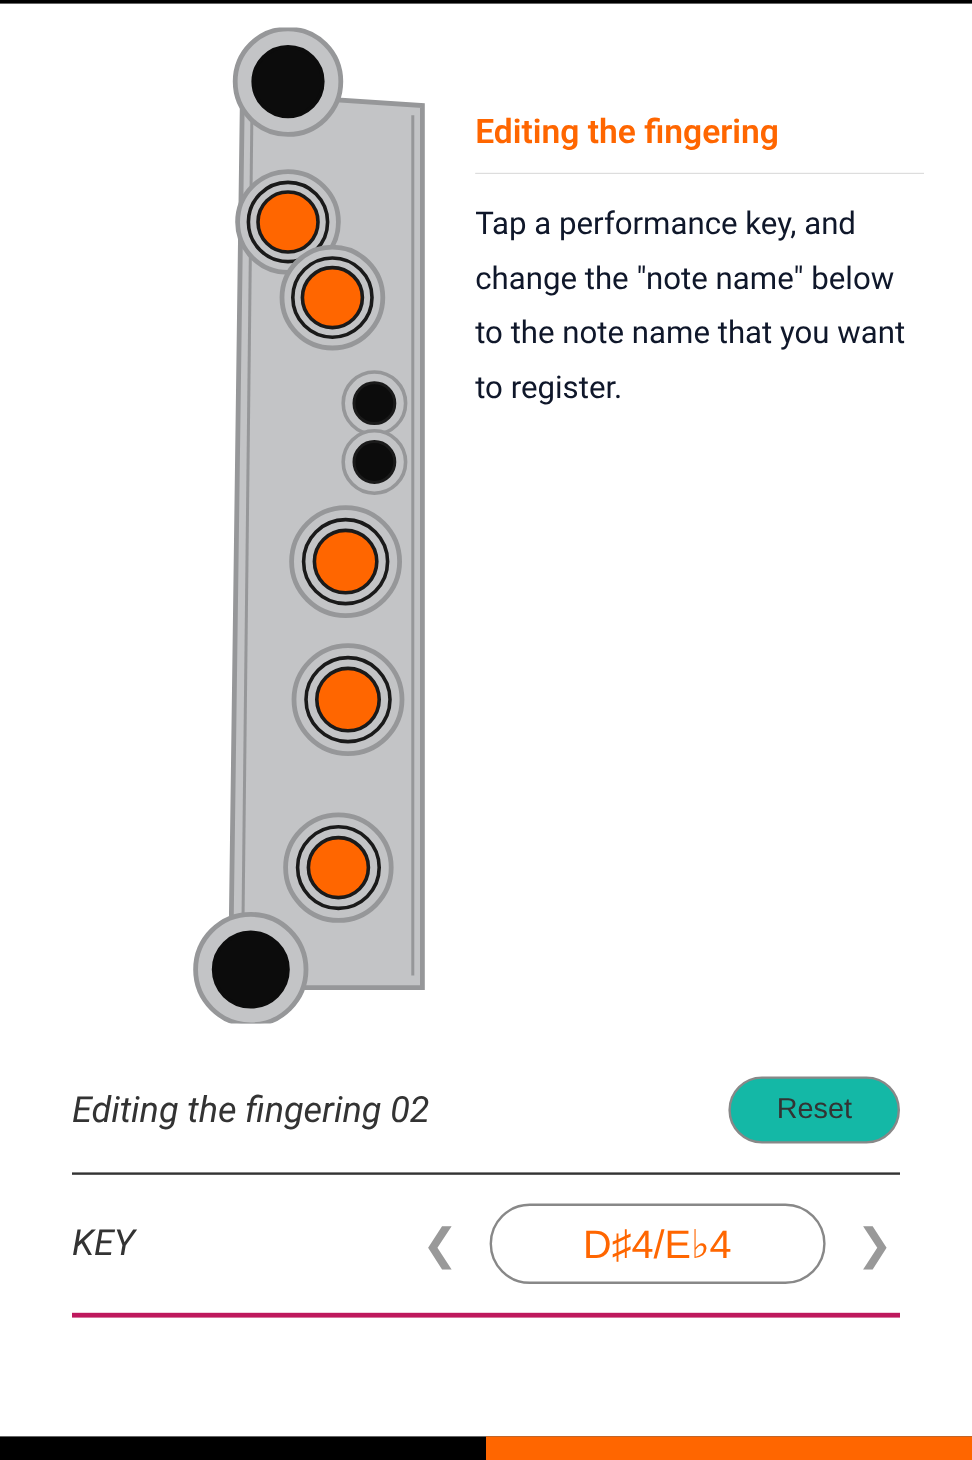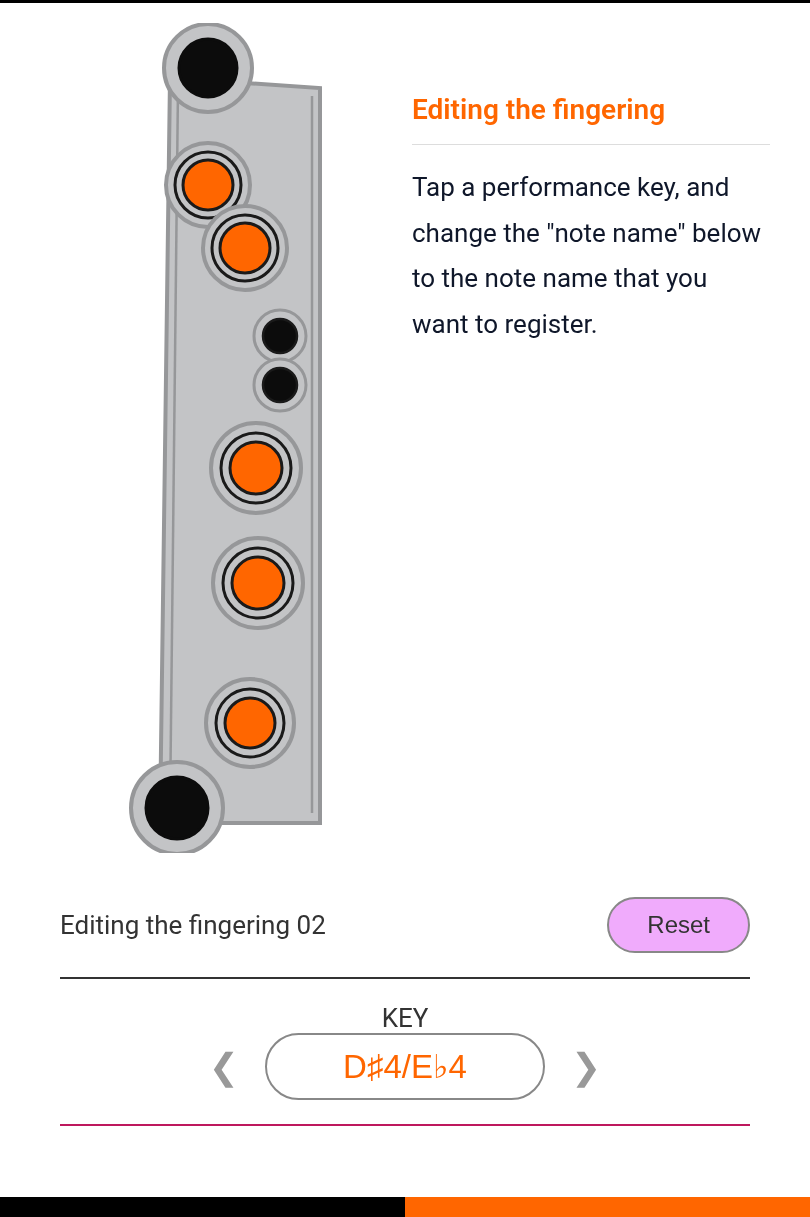--- a/index.html
+++ b/index.html
@@ -12,22 +12,23 @@
       background: #ffffff;
       width: 810px;
       height: 1217px;
       position: relative;
       overflow: hidden;
       border-top: 3px solid #000;
     }
     .top-area {
       display: flex;
       padding: 20px 40px 30px 40px;
-      gap: 72px;
+      gap: 24px;
       height: 860px;
+      margin-left: 32px;
     }
     .instrument-container {
       flex: 0 0 300px;
       position: relative;
     }
     .instrument-svg {
       width: 300px;
       height: 830px;
     }
     .info-panel {
@@ -54,30 +55,30 @@
       display: flex;
       align-items: center;
       justify-content: space-between;
       padding: 24px 0;
     }
     .control-row + .control-row,
     .divider-top {
       border-top: 2px solid #333;
     }
     .divider-bottom {
-      border-bottom: 2px solid #be185d;
-      flex-direction: column;
+      border-bottom: 4px solid #be185d;
     }
     .row-label {
       color: #333;
-      font-size: 26px;
+      font-size: 30px;
+      font-style: italic;
     }
     .reset-btn {
       border: 2px solid #888;
-      background: #f0abfc;
+      background: #14b8a6;
       color: #333;
       font-size: 24px;
       padding: 12px 38px;
       border-radius: 999px;
       cursor: pointer;
     }
     .key-select-group {
       display: flex;
       align-items: center;
       gap: 20px;

